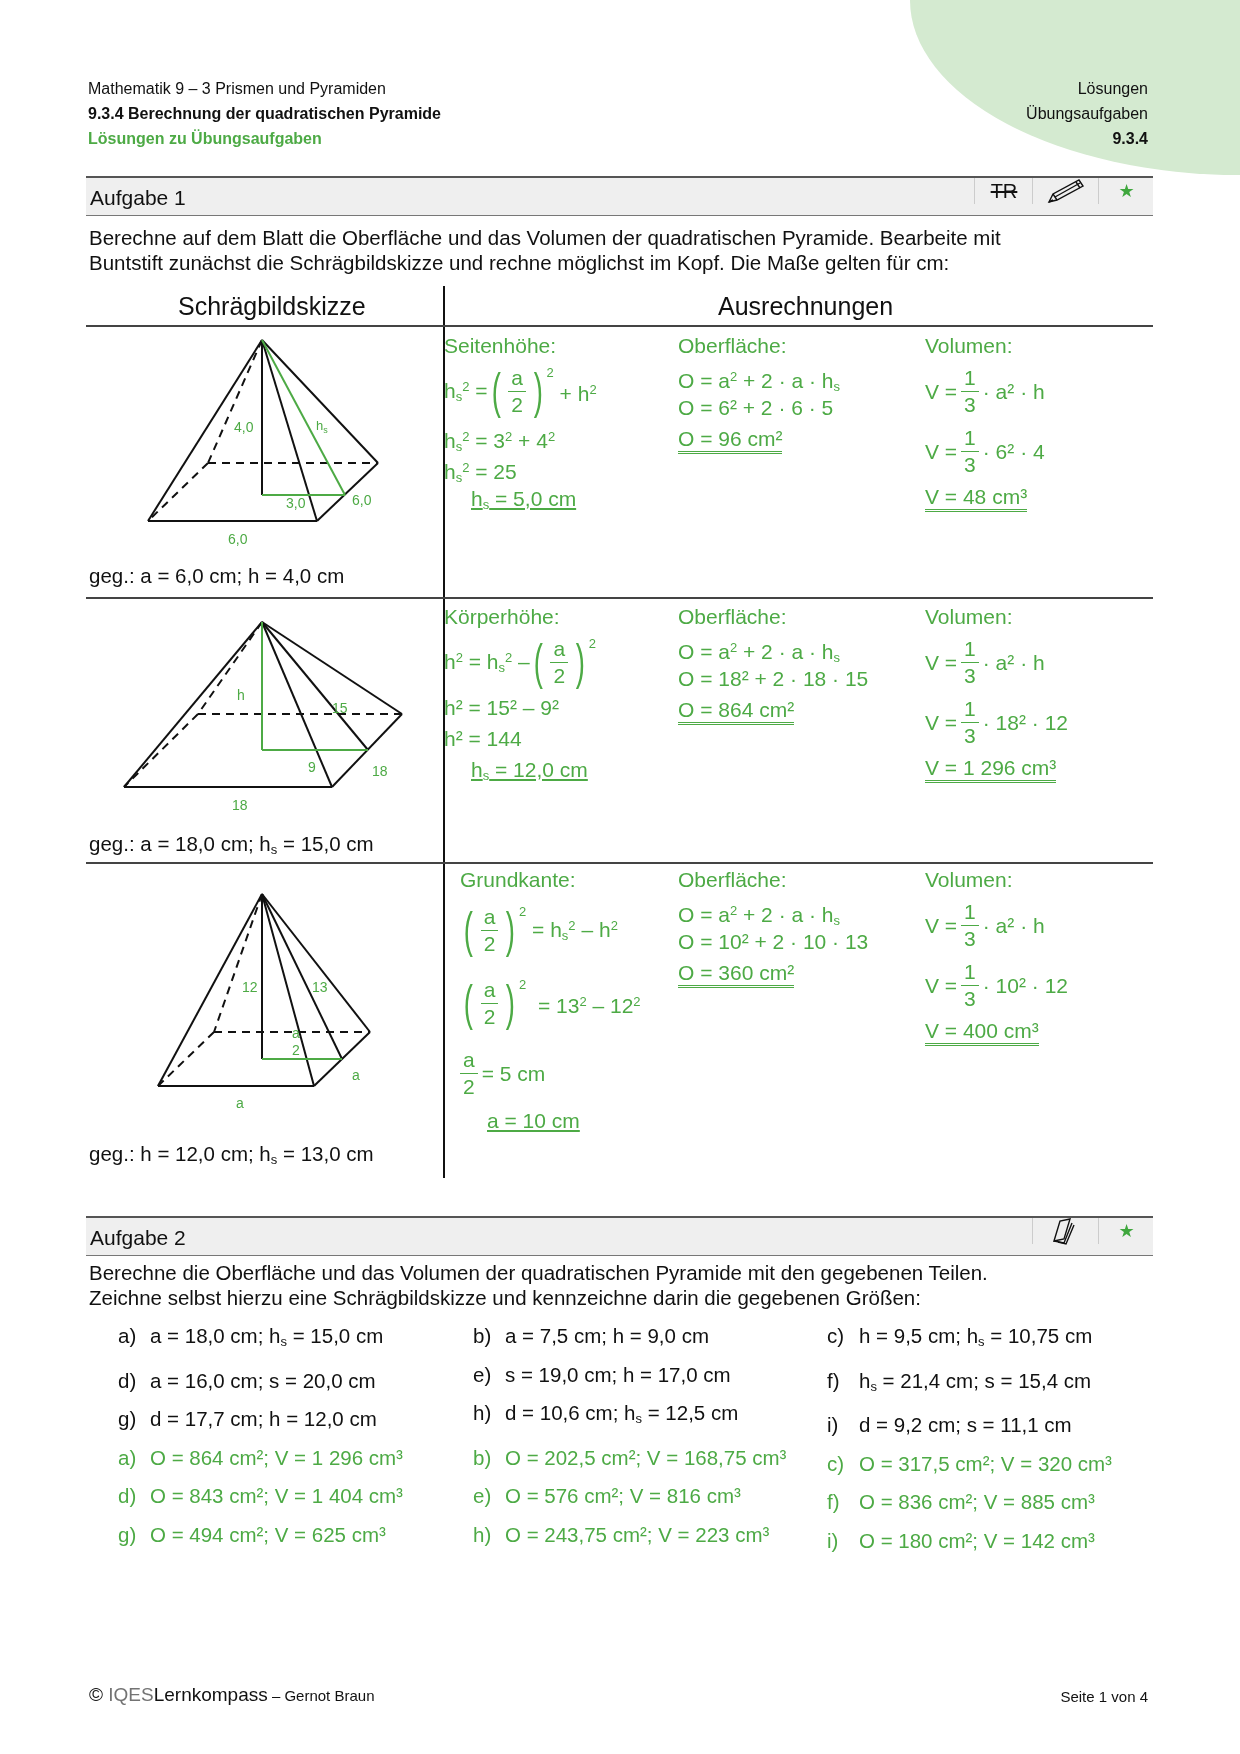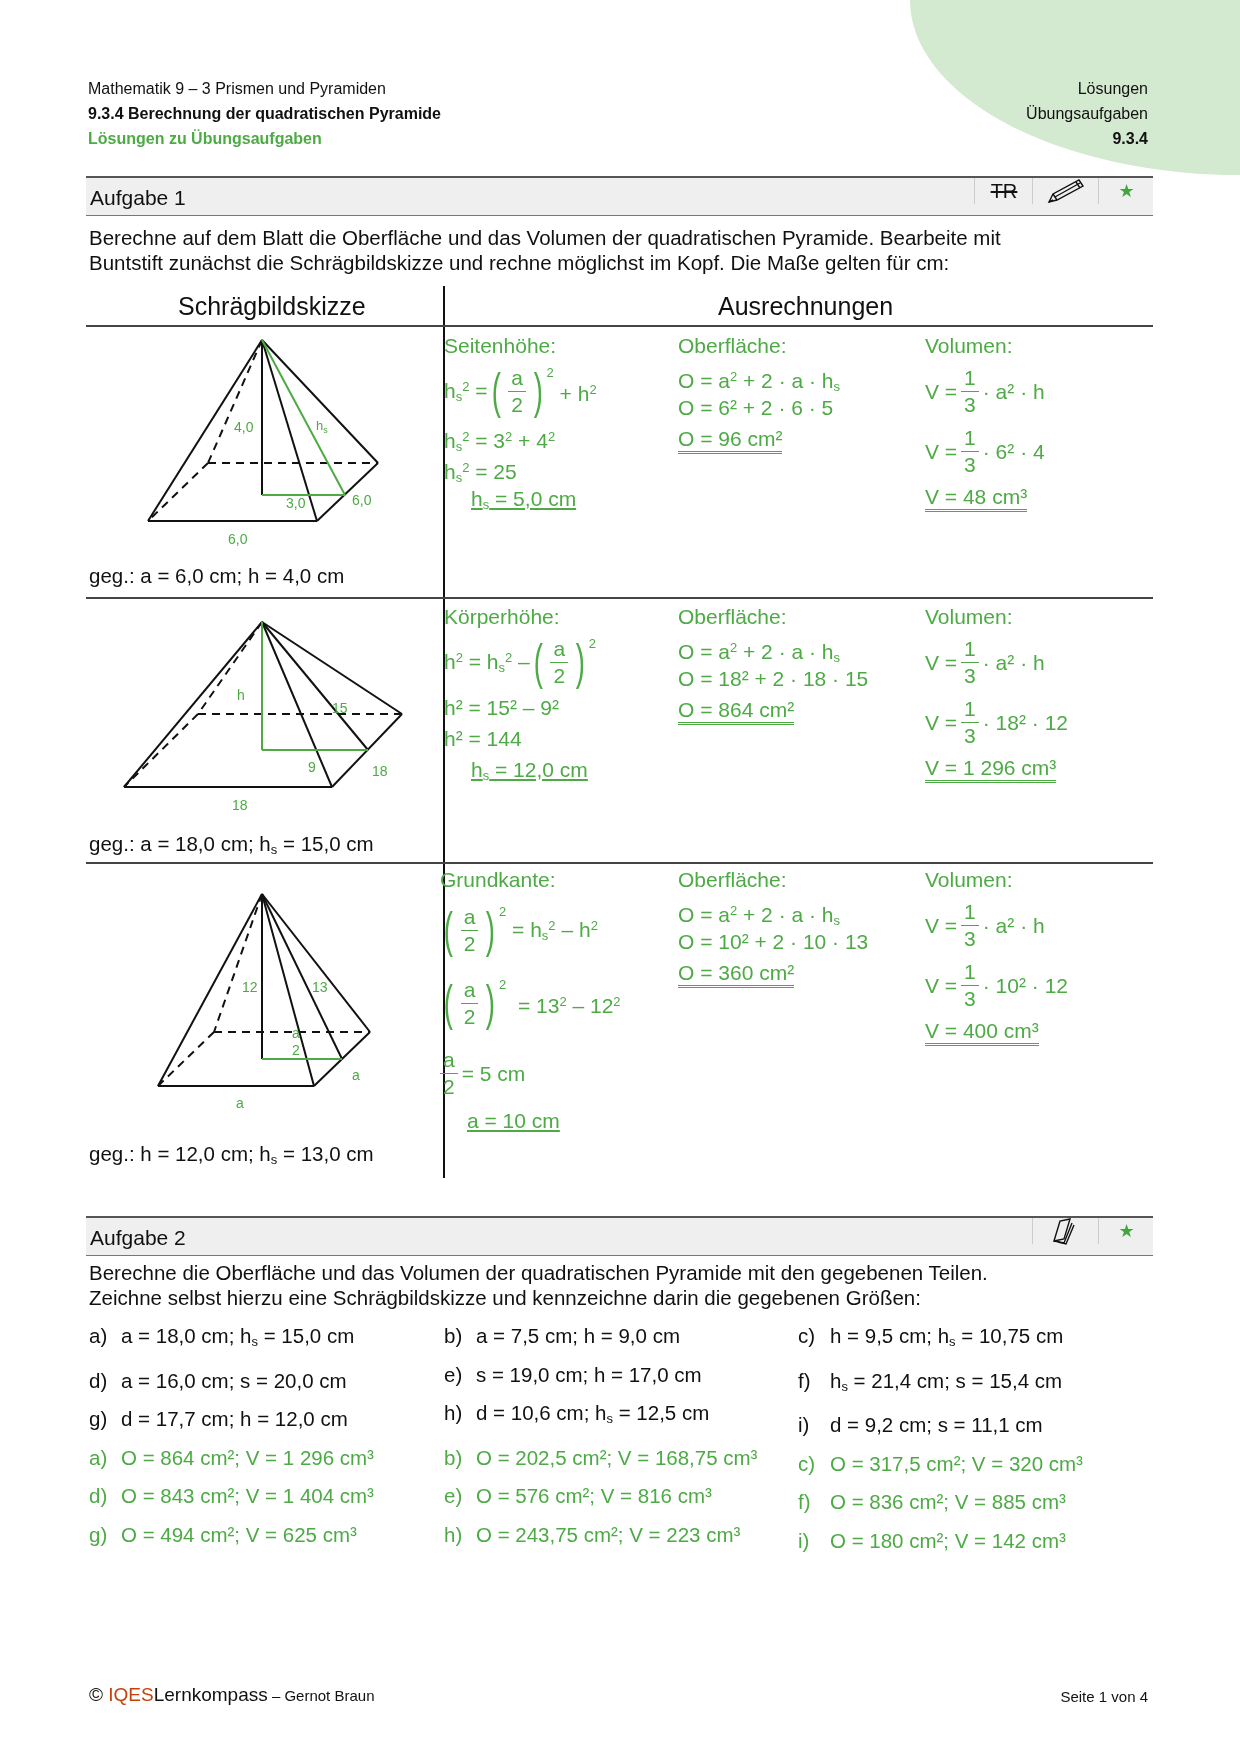--- a/index.html
+++ b/index.html
@@ -45,26 +45,26 @@
   sub { vertical-align:-3px; }
 
   .frac { display:inline-flex; flex-direction:column; align-items:center; vertical-align:middle; margin:0 4px; line-height:26px; }
   .frac .num { border-bottom:1.5px solid #4daa45; padding:0 3px; }
   .paren { display:inline-flex; align-items:center; vertical-align:middle; }
   .paren .br { font-size:50px; font-weight:100; line-height:60px; transform:scaleX(0.55); }
   .paren .exp { font-size:13px; align-self:flex-start; margin-top:-4px; }
 
   .eq-block { display:flex; align-items:center; height:60px; }
 
-  .list { position:absolute; font-size:20.5px; line-height:38.5px; }
+  .list { position:absolute; font-size:20.5px; line-height:38.5px;margin-left:29px; }
   .list .it { white-space:nowrap; }
   .list .lbl { display:inline-block; width:32px; }
 
   .footer-left { position:absolute; left:89px; top:1684px; font-size:19px; }
-  .footer-left .iqes { color:#c2410c; }
+  .footer-left .iqes { color:#737373; }
   .footer-left .small { font-size:15px; }
   .footer-right { position:absolute; right:92px; top:1688px; font-size:15px; }
   svg text { font-family:"Liberation Sans", sans-serif; }
 </style>
 </head>
 <body>
 
 <div class="corner-blob"></div>
 
 <div class="hdr-left">
@@ -280,21 +280,21 @@
     <text x="92" y="122">12</text>
     <text x="162" y="122">13</text>
     <text x="142" y="168">a</text>
     <text x="142" y="185">2</text>
     <text x="202" y="210">a</text>
     <text x="86" y="238">a</text>
   </g>
 </svg>
 <div class="given" style="top:1142px;">geg.: h = 12,0 cm; h<sub>s</sub> = 13,0 cm</div>
 
-<div class="calc" style="left:440px;top:864px;">
+<div class="calc" style="left:460px;top:864px;">
   <div class="line">Grundkante:</div>
   <div class="eq-block" style="height:70px;">
       <span class="paren">
         <span class="br">(</span>
         <span class="frac">
           <span class="num">a</span>
           <span>2</span>
         </span>
         <span class="br">)</span>
         <span class="exp">2</span>

